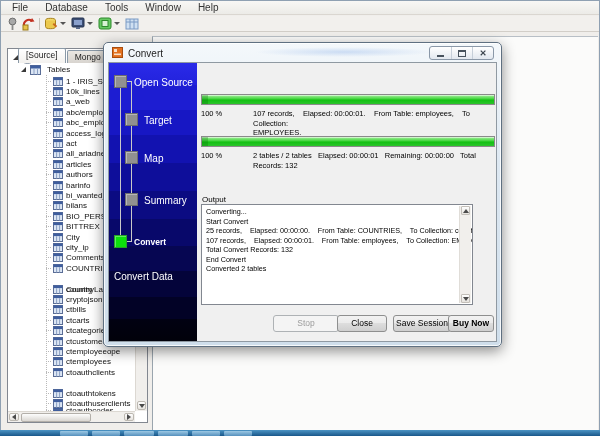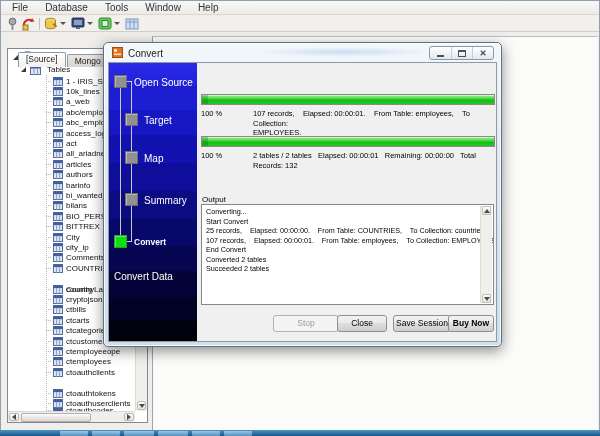--- a/index.html
+++ b/index.html
@@ -18,21 +18,21 @@
   
   .toolbar { position:absolute; top:16px; left:1px; right:1px; height:16px;
              background:#f2f0ed; border-bottom:1px solid #d2cec8;
              display:flex; align-items:center; padding-left:3px; }
   .tbtn { width:16px; height:15px; display:flex; align-items:center; justify-content:center; }
   .tsep { width:1px; height:12px; background:#c6c2bb; margin:0 3px; }
   .caret { width:0; height:0; border-left:3px solid transparent; border-right:3px solid transparent;
            border-top:3px solid #555; margin:0 4px 0 1px; }
 
   
-  .tabbar { position:absolute; top:50px; left:18px; height:17px; display:flex; align-items:flex-end; z-index:3; }
+  .tabbar { position:absolute; top:33px; left:18px; height:30px; display:flex; align-items:flex-end; z-index:3; }
   .tab { font-size:8.5px; color:#222; padding:1px 7px 1px; border:1px solid #8a99a7; border-bottom:none;
          border-radius:2px 2px 0 0; white-space:nowrap; }
   .tab.active { background:linear-gradient(#ffffff,#f3f1ee); height:15px; z-index:2; }
   .tab.inactive { background:linear-gradient(#e9e6e1,#d8d4cf); height:13px; margin-left:1px; }
 
   
   .right-panel { position:absolute; left:152px; top:36px; right:2px; bottom:6px;
                  background:#fbfbfa; border-left:1px solid #9aa5ae; border-top:1px solid #b8bfc6; }
 
   
@@ -103,21 +103,21 @@
   .content { position:relative; flex:1; }
   .pbar { position:absolute; left:4px; width:294px; height:11px; border:1px solid #8a8a8a; background:#e6e6e6; }
   .pfill { position:absolute; inset:0; width:100%;
            background:linear-gradient(#a8f0a0,#3fd43a 45%,#12c012 55%,#2cc42c);
            box-shadow:inset 0 1px 0 rgba(255,255,255,.5); }
   .pfill::before { content:""; position:absolute; left:0; top:0; bottom:0; width:6px; background:rgba(0,110,0,.28); }
   .cap { position:absolute; left:4px; display:flex; }
   .pct { width:52px; font-size:7.5px; color:#000; flex:0 0 52px; }
   .ptxt { width:238px; font-size:7.5px; color:#000; line-height:9.5px; white-space:pre-wrap; }
   .outlabel { position:absolute; left:5px; top:132px; font-size:8px; color:#000; }
-  .outbox { position:absolute; left:4px; top:141px; width:293px; height:101px; background:#fff;
+  .outbox { position:absolute; left:4px; top:141px; width:272px; height:101px; background:#fff;
             border:1px solid #828790; padding:2px 16px 2px 4px; overflow:hidden; }
   .oline { font-size:7.2px; line-height:9.5px; color:#000; white-space:pre; }
   .obar { position:absolute; right:1px; top:1px; bottom:1px; width:12px; background:#f1efec; border-left:1px solid #e0ddd8; }
   .obtn { position:absolute; left:1px; right:1px; height:9px; background:linear-gradient(#fefefe,#e6e3de);
           border:1px solid #c2beb8; border-radius:1px; display:flex; align-items:center; justify-content:center; }
 
   .btn { position:absolute; top:252px; height:17px; font-size:8.5px; color:#000; text-align:center; line-height:15px;
          background:linear-gradient(#f2f2f2,#ebebeb 45%,#dddddd 50%,#cfcfcf); border:1px solid #8e8f8f; border-radius:3px; }
   .btn.focus { border-color:#3c7fb1; background:linear-gradient(#ecf7fd,#dcf0fb 45%,#bfe6fb 50%,#a9dbf6);
                box-shadow:inset 0 0 0 1px #8ecbea; }
@@ -710,23 +710,23 @@
 Records: 132</span>
         </div>
 
         <div class="outlabel">Output</div>
         <div class="outbox">
           <div id="output-lines">
               <div class="oline">Converting...</div>
               <div class="oline">Start Convert</div>
               <div class="oline">25 records,    Elapsed: 00:00:00.    From Table: COUNTRIES,    To Collection: countries.</div>
               <div class="oline">107 records,    Elapsed: 00:00:01.    From Table: employees,    To Collection: EMPLOYEES.</div>
+              <div class="oline">Total Convert Records: 132</div>
               <div class="oline">End Convert</div>
               <div class="oline">Converted 2 tables</div>
-              <div class="oline">Succeeded 2 tables</div>
             </div>
           <div class="obar">
             <div class="obtn" style="top:0;">
                 <span class="arr-u"></span>
               </div>
             <div class="obtn" style="bottom:0;">
                 <span class="arr-d"></span>
               </div>
           </div>
         </div>

